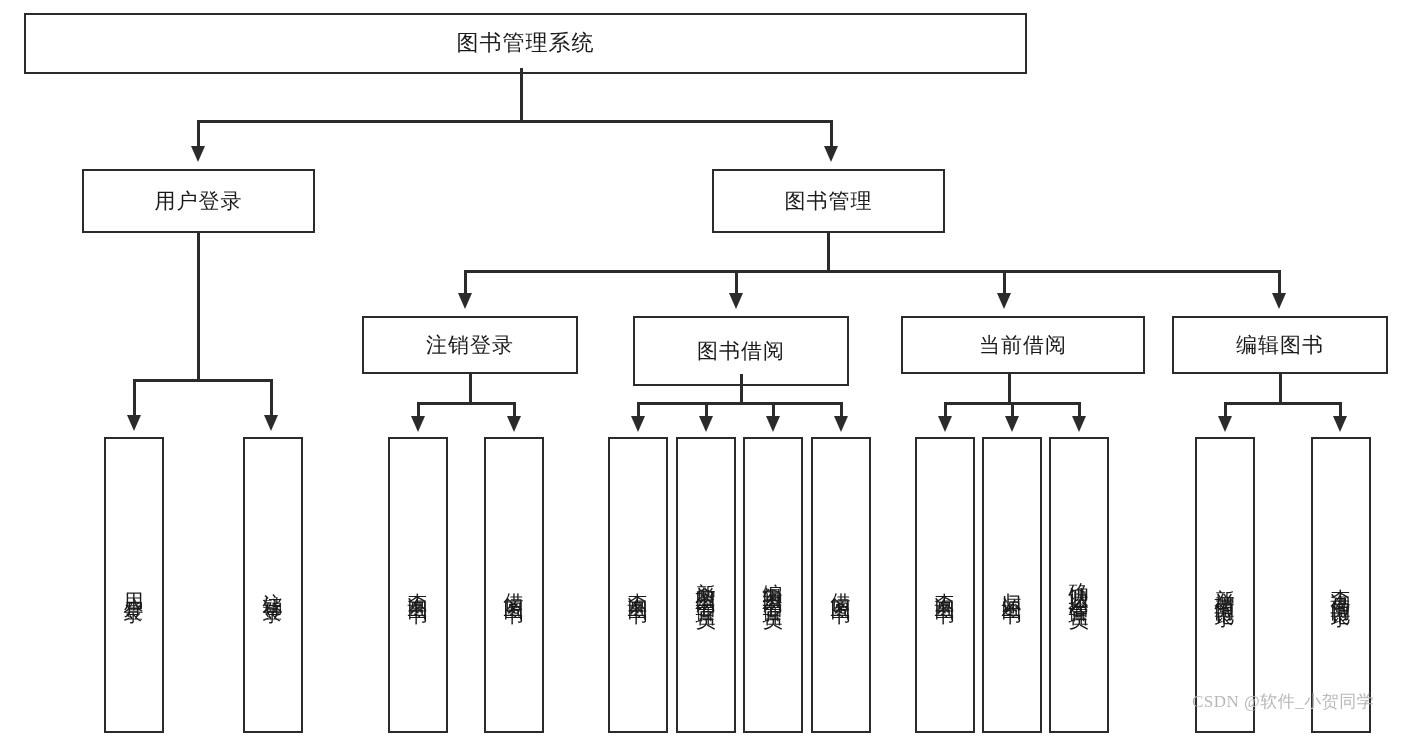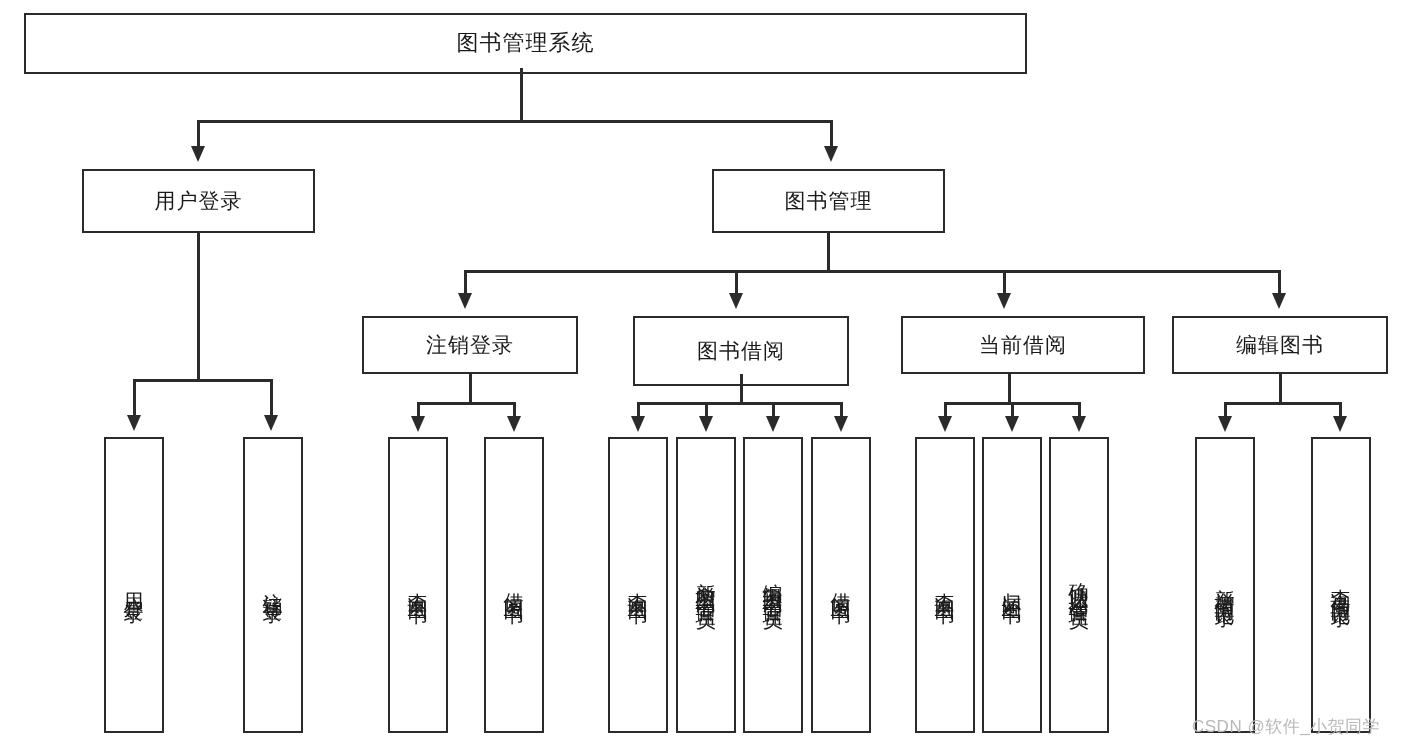--- a/index.html
+++ b/index.html
@@ -208,15 +208,15 @@
     <span class="label">确认归还（管理员）</span>
   </div>
 
   <div class="node vert" style="left:1195px; top:437px; width:60px; height:296px;">
     <span class="label">新增借阅记录</span>
   </div>
   <div class="node vert" style="left:1311px; top:437px; width:60px; height:296px;">
     <span class="label">查询借阅记录</span>
   </div>
 
-  <div id="watermark" style="left:1192px; top:715px;">CSDN @软件_小贺同学</div>
+  <div id="watermark" style="left:1192px; top:690px;font-family:Liberation Serif, serif;">CSDN @软件_小贺同学</div>
 
 </div>
 
 </body></html>

